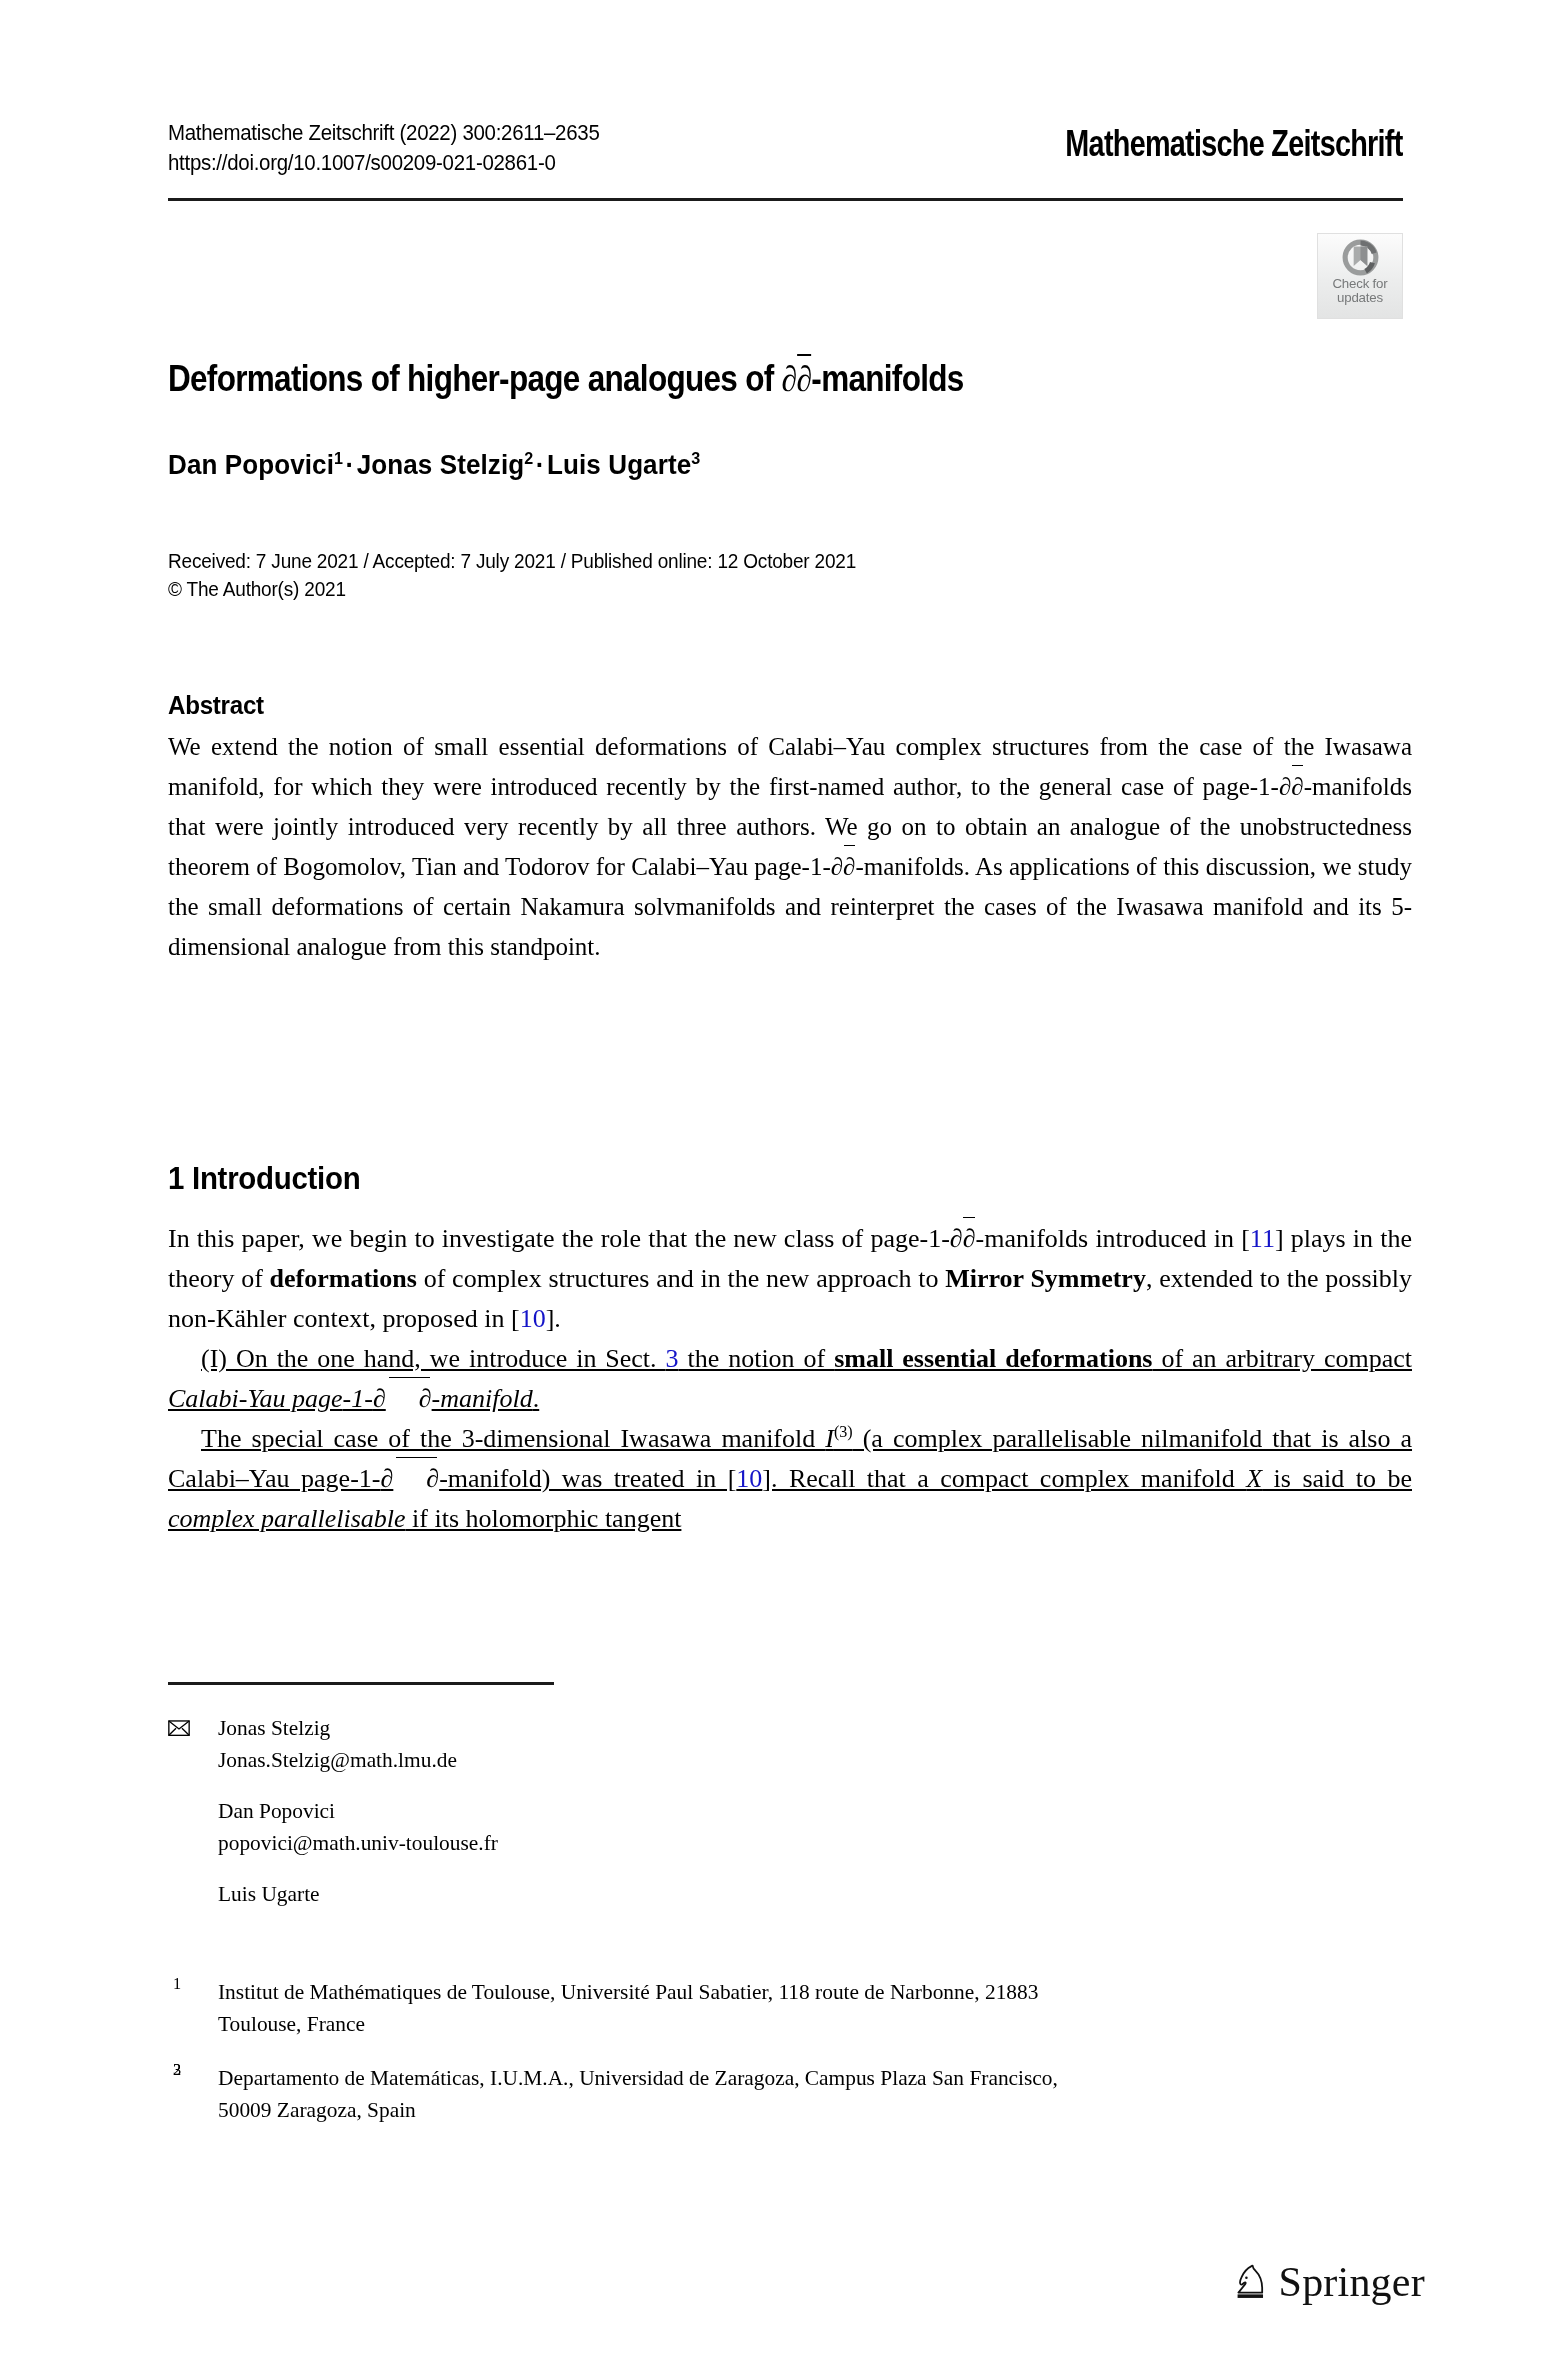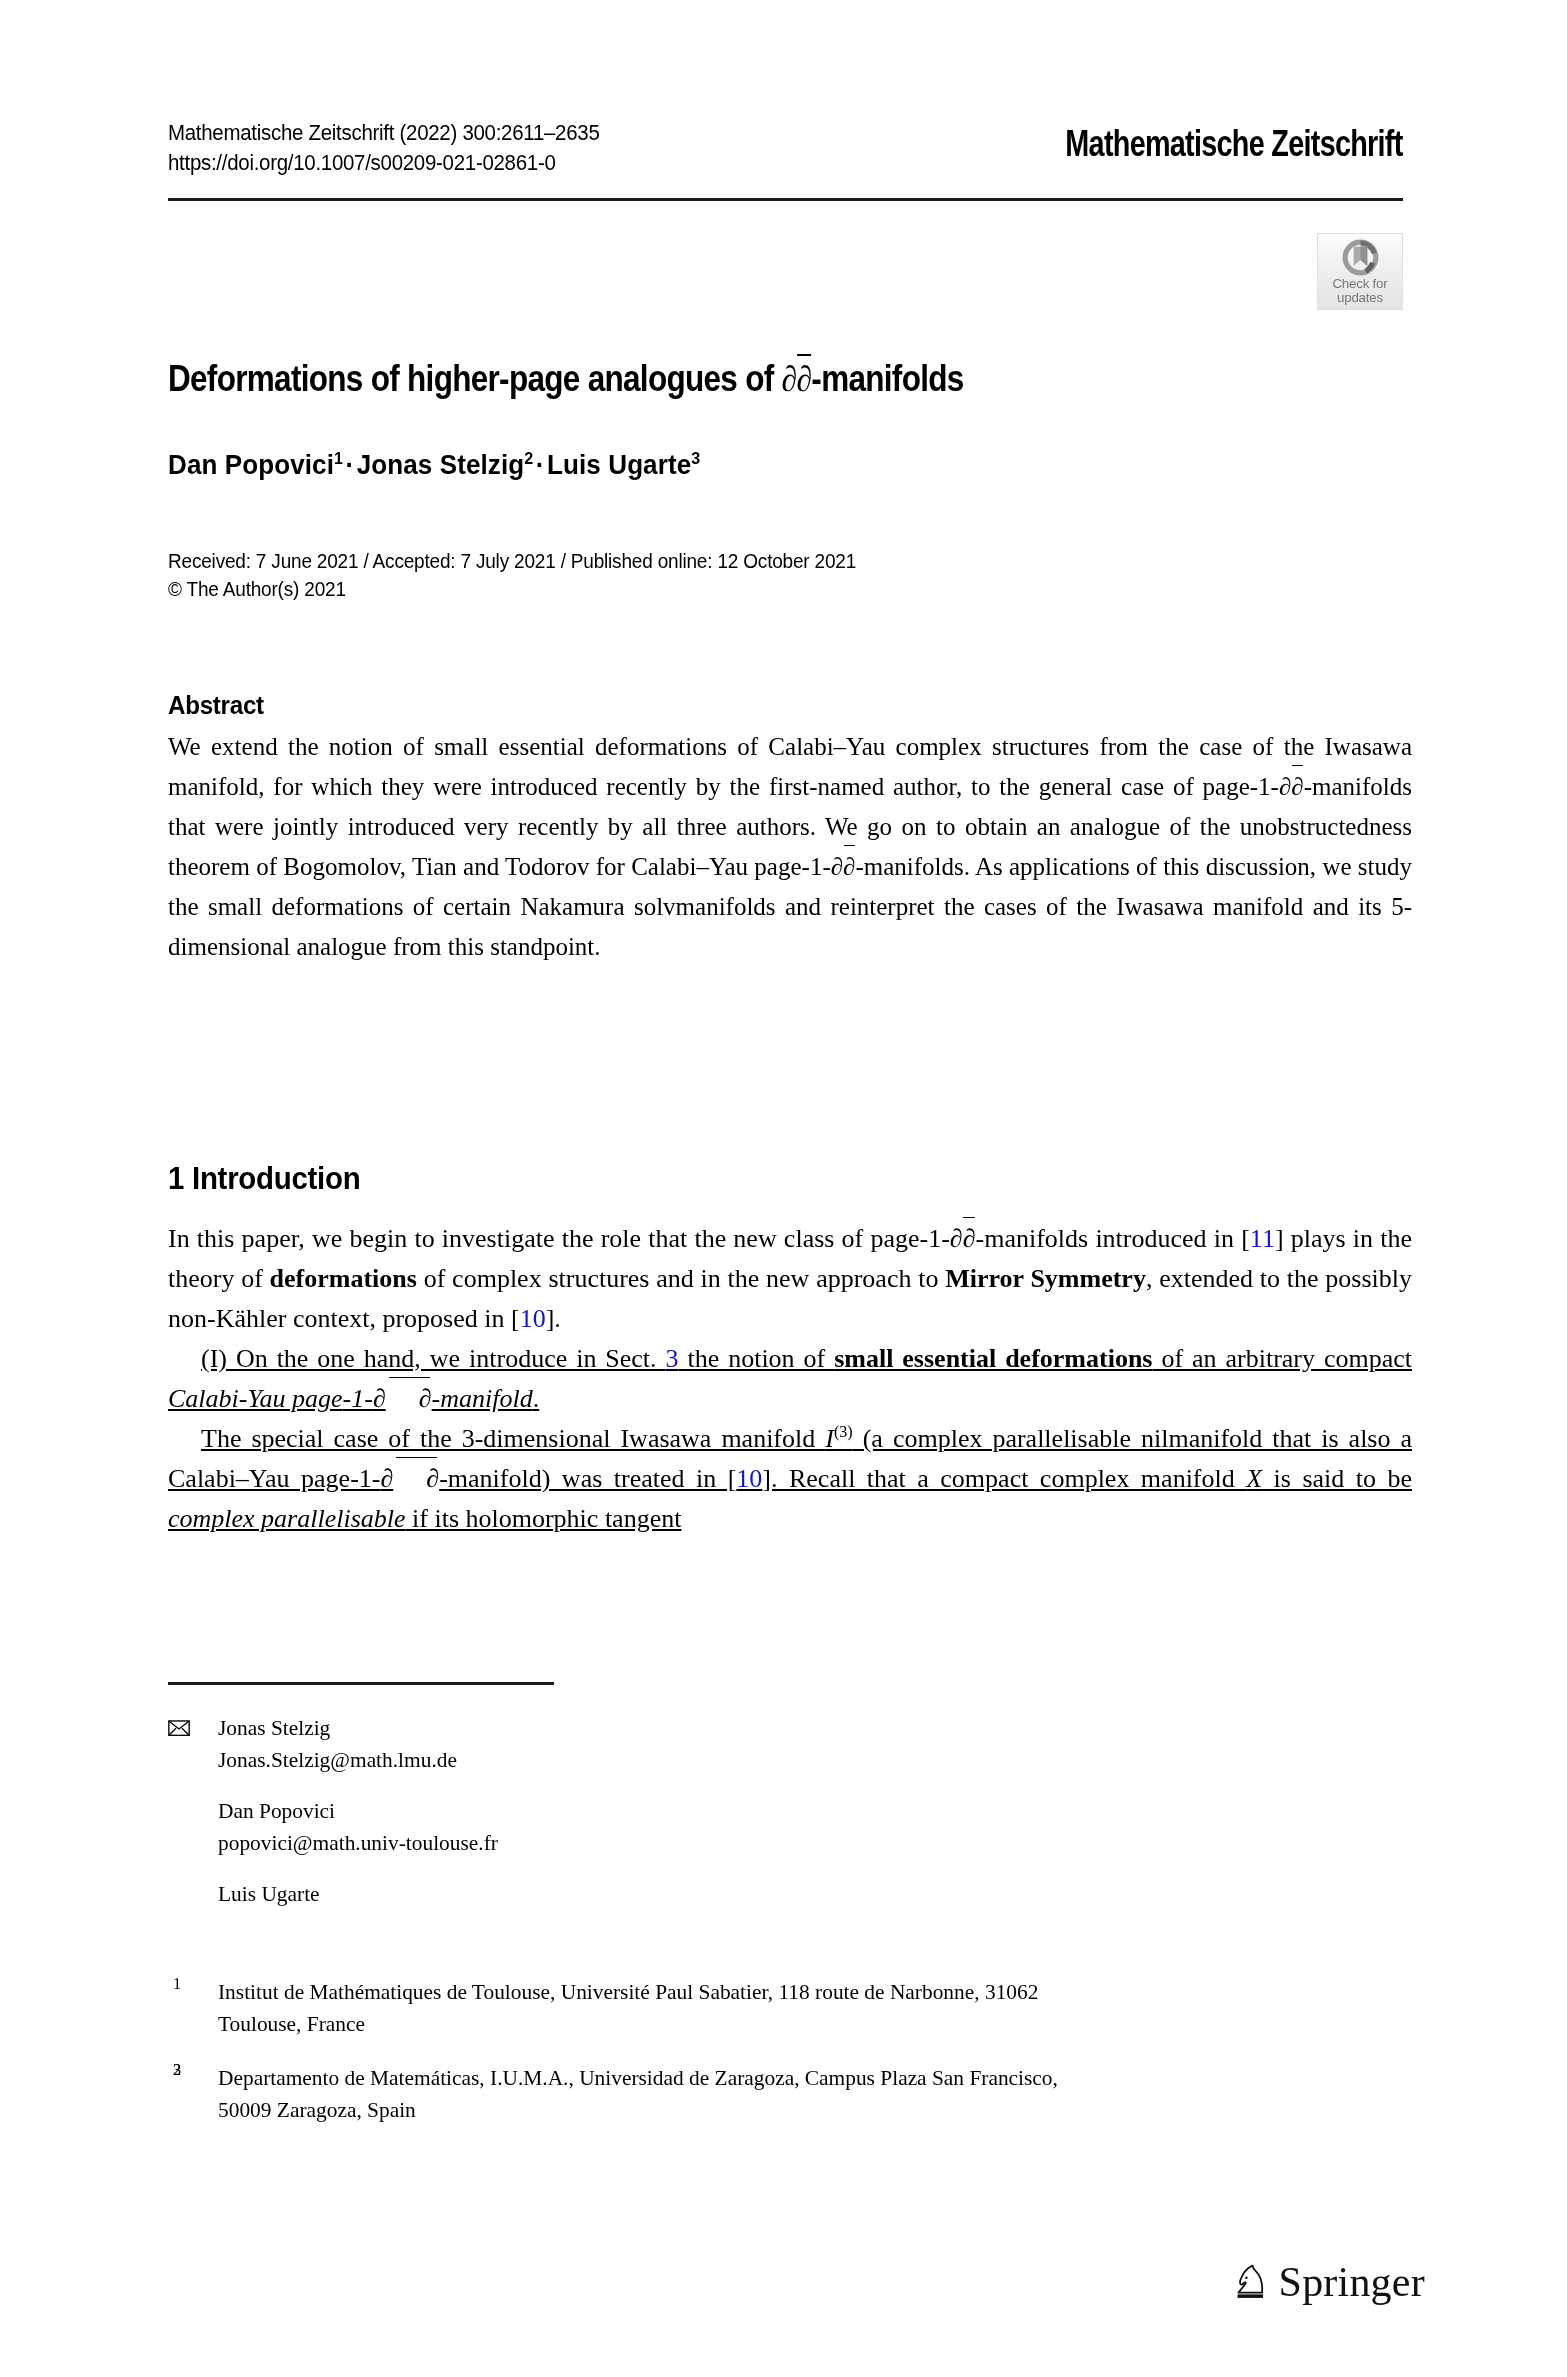--- a/index.html
+++ b/index.html
@@ -62,21 +62,21 @@
     height: 3.4px;
     background: #1b1b1b;
   }
 
   
   .badge {
     position: absolute;
     left: 1317px;
     top: 233px;
     width: 86px;
-    height: 77px;
+    height: 86px;
     background: linear-gradient(180deg, #fcfcfc 0%, #eceded 55%, #e3e4e4 100%);
     border: 0.9px solid #e0e0e0;
     display: flex;
     flex-direction: column;
     align-items: center;
     justify-content: flex-start;
     box-sizing: border-box;
     padding-top: 3.4px;
   }
   .badge-mark { width: 41px; height: 41px; display: block; }
@@ -344,21 +344,21 @@
       <div>popovici@math.univ-toulouse.fr</div>
     </div>
     <div class="fn-row">
       <div>Luis Ugarte</div>
     </div>
   </div>
 
   <div class="aff">
     <div class="aff-row">
       <span class="aff-num">1</span>
-      <div>Institut de Mathématiques de Toulouse, Université Paul Sabatier, 118 route de Narbonne, 31062</div>
+      <div>Institut de Mathématiques de Toulouse, Université Paul Sabatier, 118 route de Narbonne, 21883</div>
       <div>Toulouse, France</div>
     </div>
     <div class="aff-row">
       <span class="aff-num">2</span>
     </div>
     <div class="aff-row">
       <span class="aff-num">3</span>
       <div>Departamento de Matemáticas, I.U.M.A., Universidad de Zaragoza, Campus Plaza San Francisco,</div>
       <div>50009 Zaragoza, Spain</div>
     </div>

